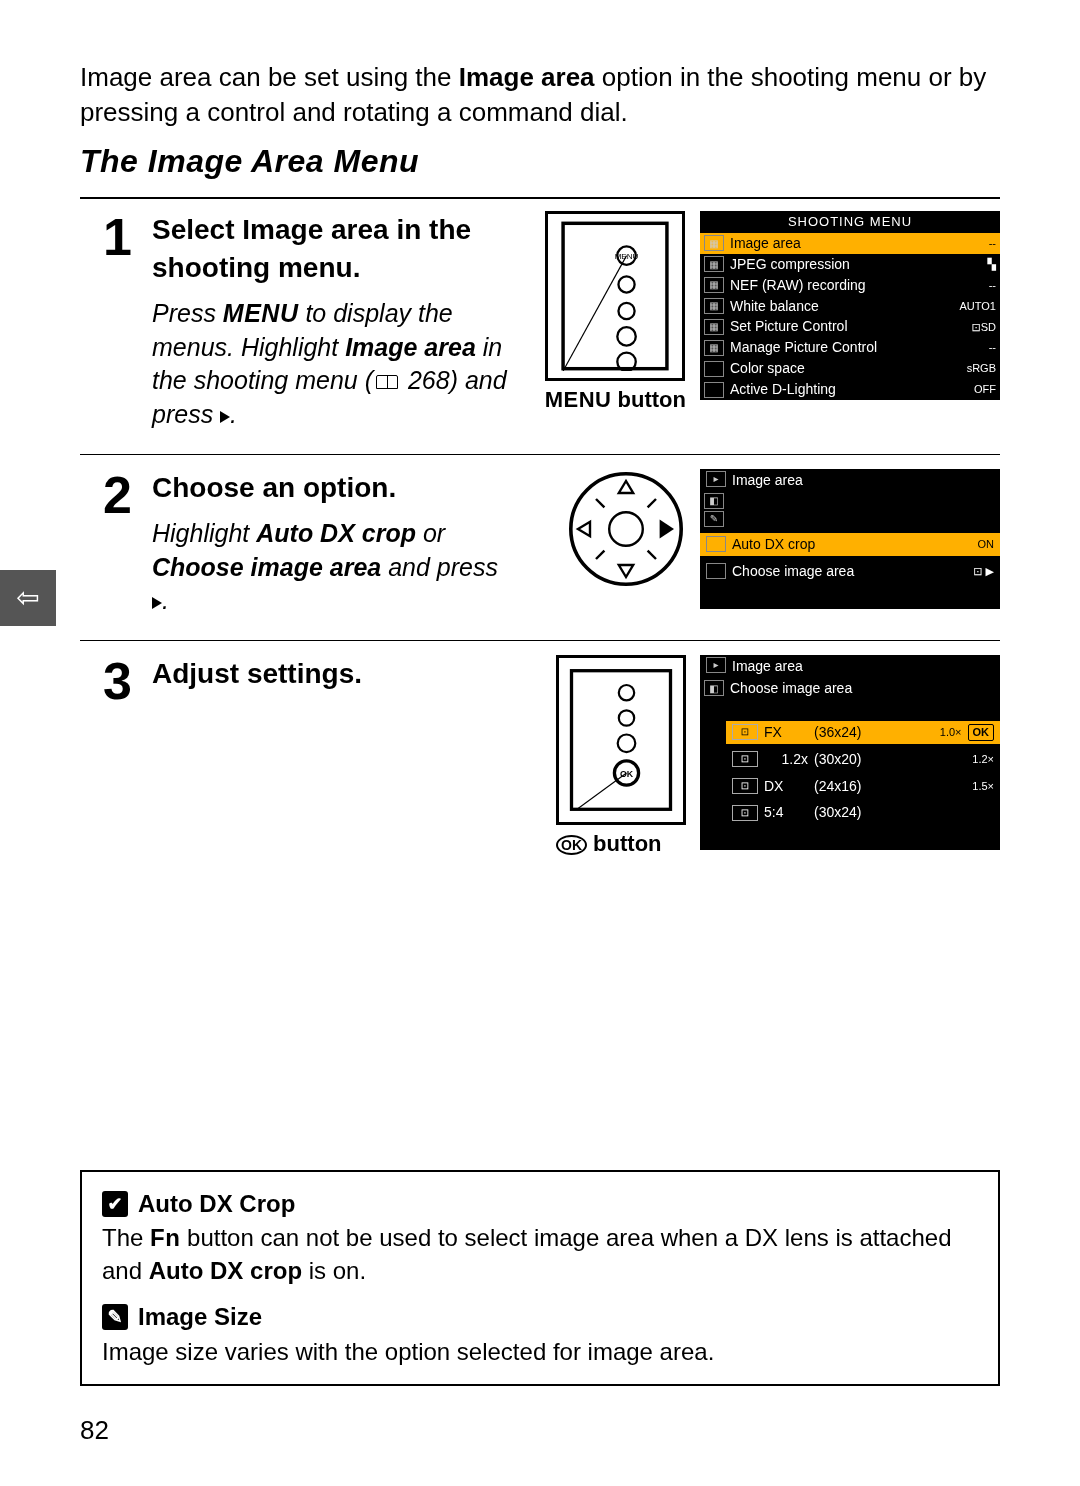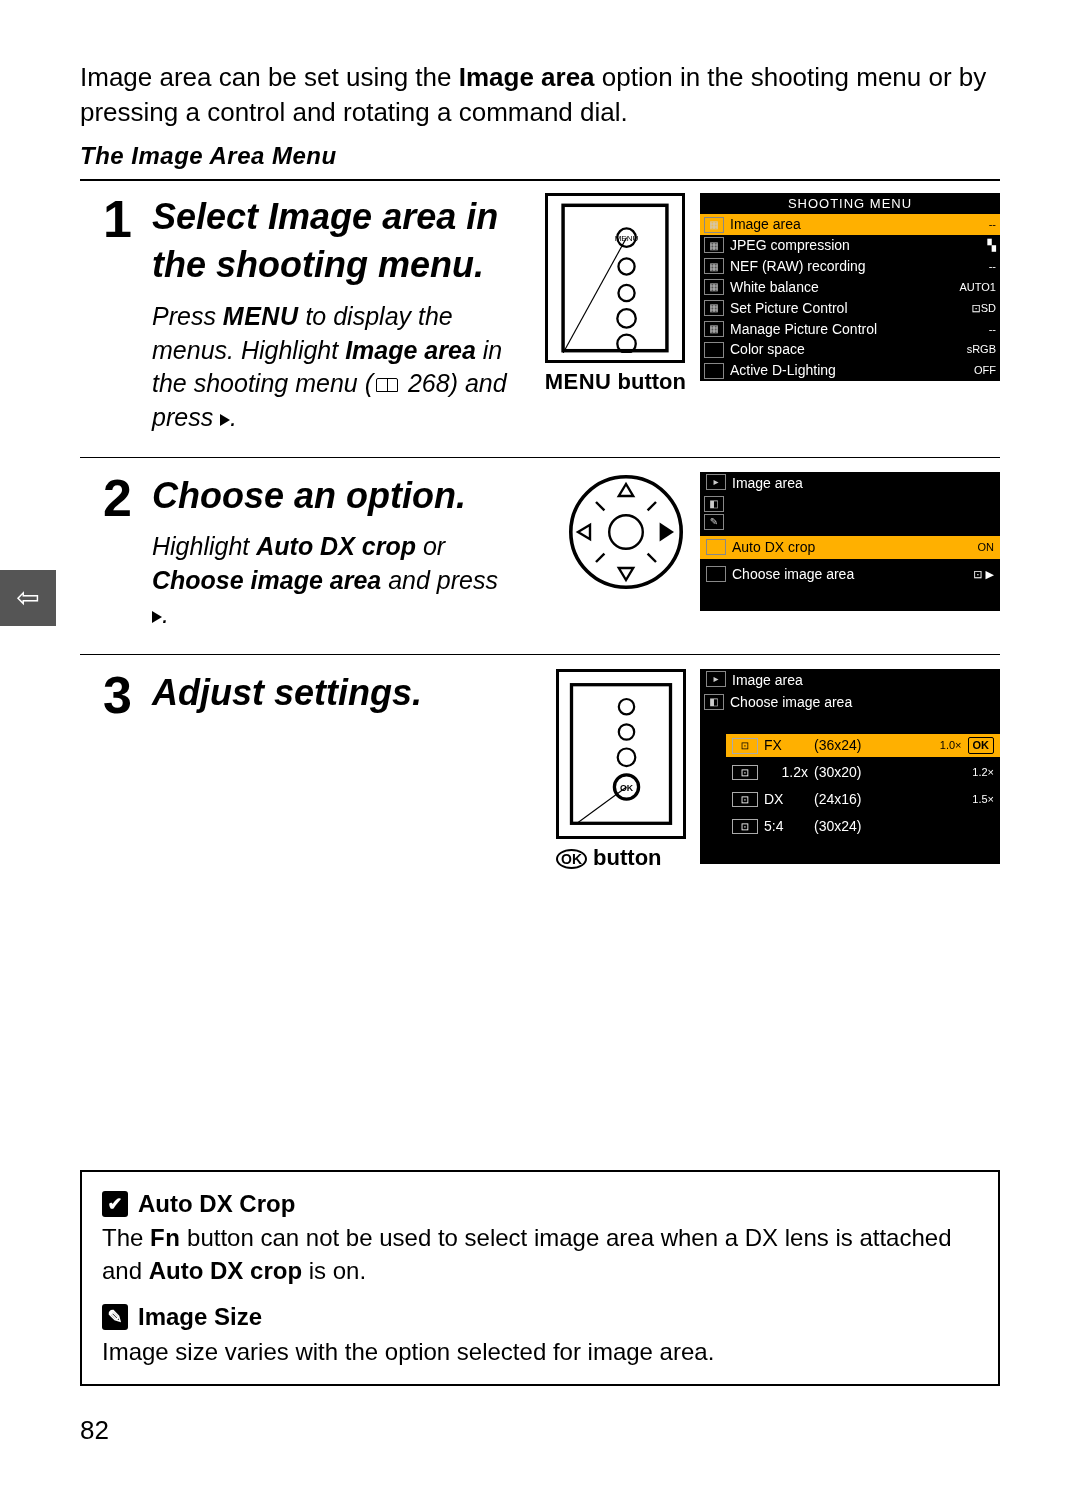--- a/index.html
+++ b/index.html
@@ -11,39 +11,39 @@
     color: #000;
     position: relative;
     padding: 60px 80px 40px 80px;
     font-size: 26px;
     line-height: 1.35;
   }
   .intro { }
   .section-title {
     font-style: italic;
     font-weight: 700;
-    font-size: 24px;
+    font-size: 32px;
     letter-spacing: 0.5px;
-    margin: 10px 0 6px 0;
+    margin: 10px 0 14px 0;
     font-family: "Arial Narrow", Arial, sans-serif;
   }
   .hr { border: none; border-top: 2px solid #000; margin: 4px 0 4px 0; }
   .step { display: flex; gap: 20px; padding: 8px 0 22px 0; position: relative; }
   .step + .step { border-top: 1px solid #000; padding-top: 14px; }
   .step-num {
     font-size: 52px;
     font-weight: 800;
     line-height: 1;
     width: 52px;
     flex: 0 0 52px;
     text-align: right;
     font-family: "Arial Black", Arial, sans-serif;
   }
   .step-text { flex: 0 0 360px; }
-  .step-text h3 { font-size: 36px; font-weight: 700; margin-bottom: 10px; font-style: italic; }
+  .step-text h3 { font-size: 28px; font-weight: 700; margin-bottom: 10px; }
   .step-text p { font-size: 25px; font-style: italic; }
   .step-figs { flex: 1; display: flex; gap: 14px; align-items: flex-start; justify-content: flex-end; }
   .diagram {
     border: 2px solid #000;
     background: #fff;
     display: flex;
     align-items: center;
     justify-content: center;
     flex-direction: column;
   }

